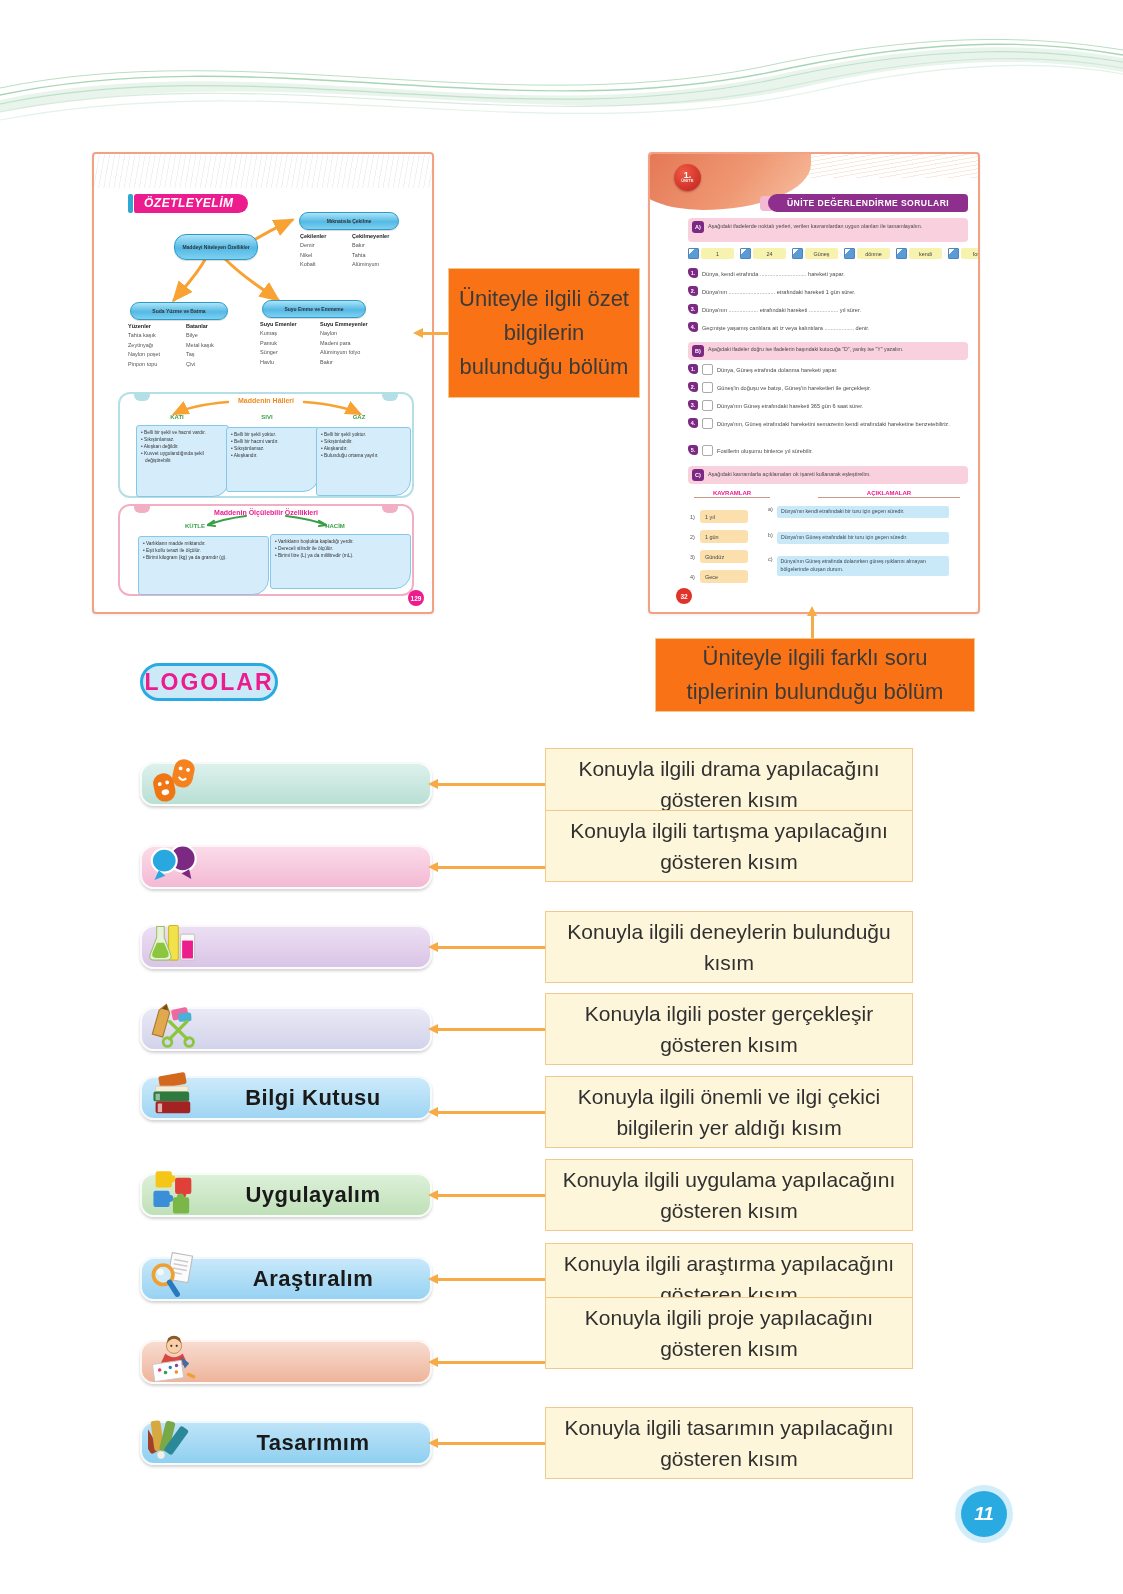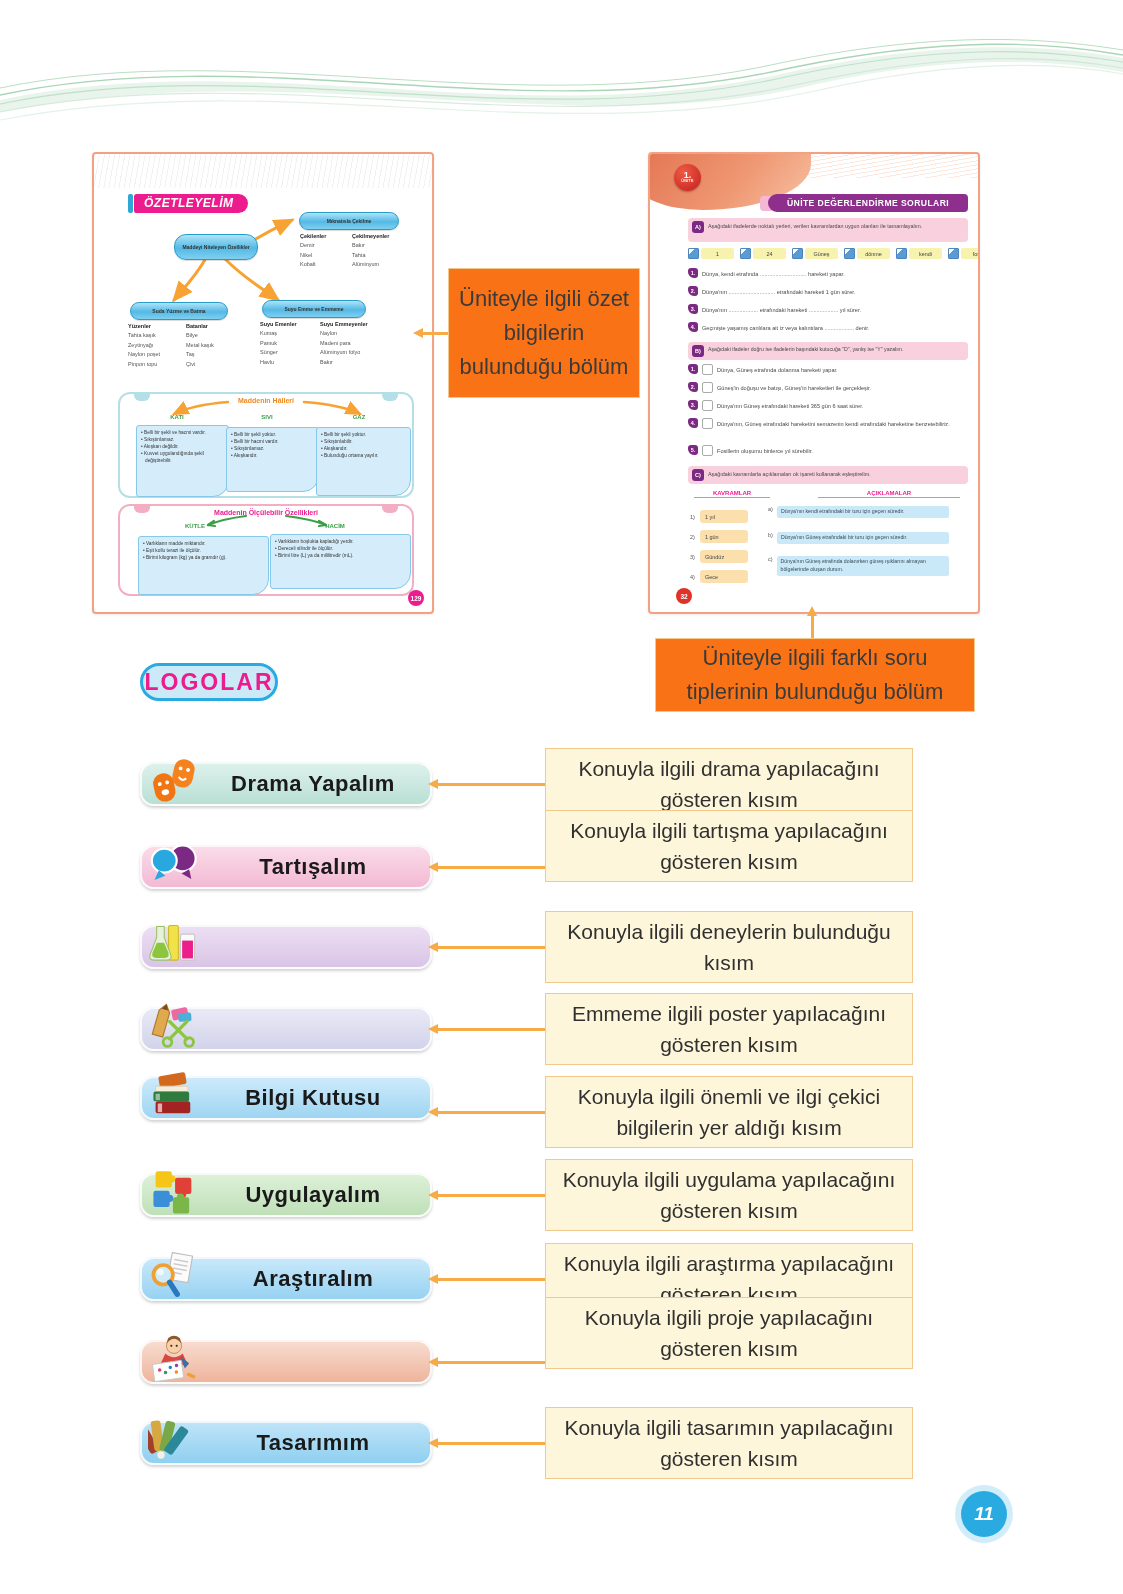--- a/index.html
+++ b/index.html
@@ -420,35 +420,33 @@
         <circle cx="36" cy="11" r="1.8" fill="#fff"></circle>
         <path d="M29 19 q3.5 4 7 0" stroke="#fff" stroke-width="2" fill="none"></path>
       </g>
     <g transform="rotate(-12 16 30)">
         <rect x="6" y="15" width="19" height="26" rx="9" fill="#ef7612"></rect>
         <circle cx="12" cy="24" r="1.8" fill="#fff"></circle>
         <circle cx="19" cy="24" r="1.8" fill="#fff"></circle>
         <ellipse cx="15.5" cy="32.5" rx="3.5" ry="2.6" fill="#fff"></ellipse>
       </g>
   </svg>
-  <span class="pill-label">Drama Yapalım</span>
 </div>
 <div class="conn" style="left:437px;top:783px;width:108px;"></div>
 <div class="desc" style="top:748px;">
   <span>Konuyla ilgili drama yapılacağını gösteren kısım</span>
 </div>
 
 <div class="pill p2" style="top:845px;">
   <svg class="logo-ico" viewBox="0 0 48 48">
     <ellipse cx="32" cy="17" rx="12" ry="12" fill="#7b2982" stroke="#fff" stroke-width="2"></ellipse>
     <path d="M38 27 l2 9 l-9 -5 z" fill="#7b2982"></path>
     <ellipse cx="15" cy="19" rx="11.5" ry="11" fill="#29a8e0" stroke="#fff" stroke-width="2"></ellipse>
     <path d="M10 28 l-4 9 l10 -4 z" fill="#29a8e0"></path>
   </svg>
-  <span class="pill-label">Tartışalım</span>
 </div>
 <div class="conn" style="left:437px;top:866px;width:108px;"></div>
 <div class="desc" style="top:810px;">
   <span>Konuyla ilgili tartışma yapılacağını gösteren kısım</span>
 </div>
 
 <div class="pill p3" style="top:925px;">
   <svg class="logo-ico" viewBox="0 0 48 48">
     <rect x="19" y="5" width="9" height="32" rx="1.5" fill="#f2e24a" stroke="#cdb928" stroke-width="1"></rect>
     <path d="M8 6 h7 v10 l6 16 q1.5 5 -3.5 5 H5.5 q-5 0 -3.5 -5 l6 -16 z" fill="#e8f2d8" stroke="#9cc06a" stroke-width="1"></path>
@@ -473,21 +471,21 @@
     <g stroke="#8cc63f" stroke-width="3" fill="none" stroke-linecap="round">
       <path d="M20 18 L36 34"></path>
         <path d="M36 18 L20 34"></path>
     </g>
     <circle cx="18" cy="37" r="4" fill="none" stroke="#8cc63f" stroke-width="2.6"></circle>
     <circle cx="38" cy="37" r="4" fill="none" stroke="#8cc63f" stroke-width="2.6"></circle>
   </svg>
 </div>
 <div class="conn" style="left:437px;top:1028px;width:108px;"></div>
 <div class="desc" style="top:993px;">
-  <span>Emmeme ilgili poster yapılacağını gösteren kısım</span>
+  <span>Konuyla ilgili poster gerçekleşir gösteren kısım</span>
 </div>
 
 <div class="pill p5" style="top:1076px;">
   <svg class="logo-ico" viewBox="0 0 48 48">
     <rect x="10" y="3" width="25" height="11" rx="2" fill="#d2691e" transform="rotate(-10 22 8)"></rect>
     <rect x="7" y="14" width="30" height="5" rx="1" fill="#f3edda" stroke="#d8ceb0" stroke-width="0.8"></rect>
     <rect x="5" y="19" width="33" height="9" rx="2" fill="#2f7a3f"></rect>
     <rect x="7" y="28" width="32" height="11" rx="2" fill="#a32222"></rect>
     <rect x="9" y="30" width="4" height="8" fill="#ffffff" opacity="0.65"></rect>
     <rect x="7" y="21" width="4" height="6" fill="#ffffff" opacity="0.5"></rect>

